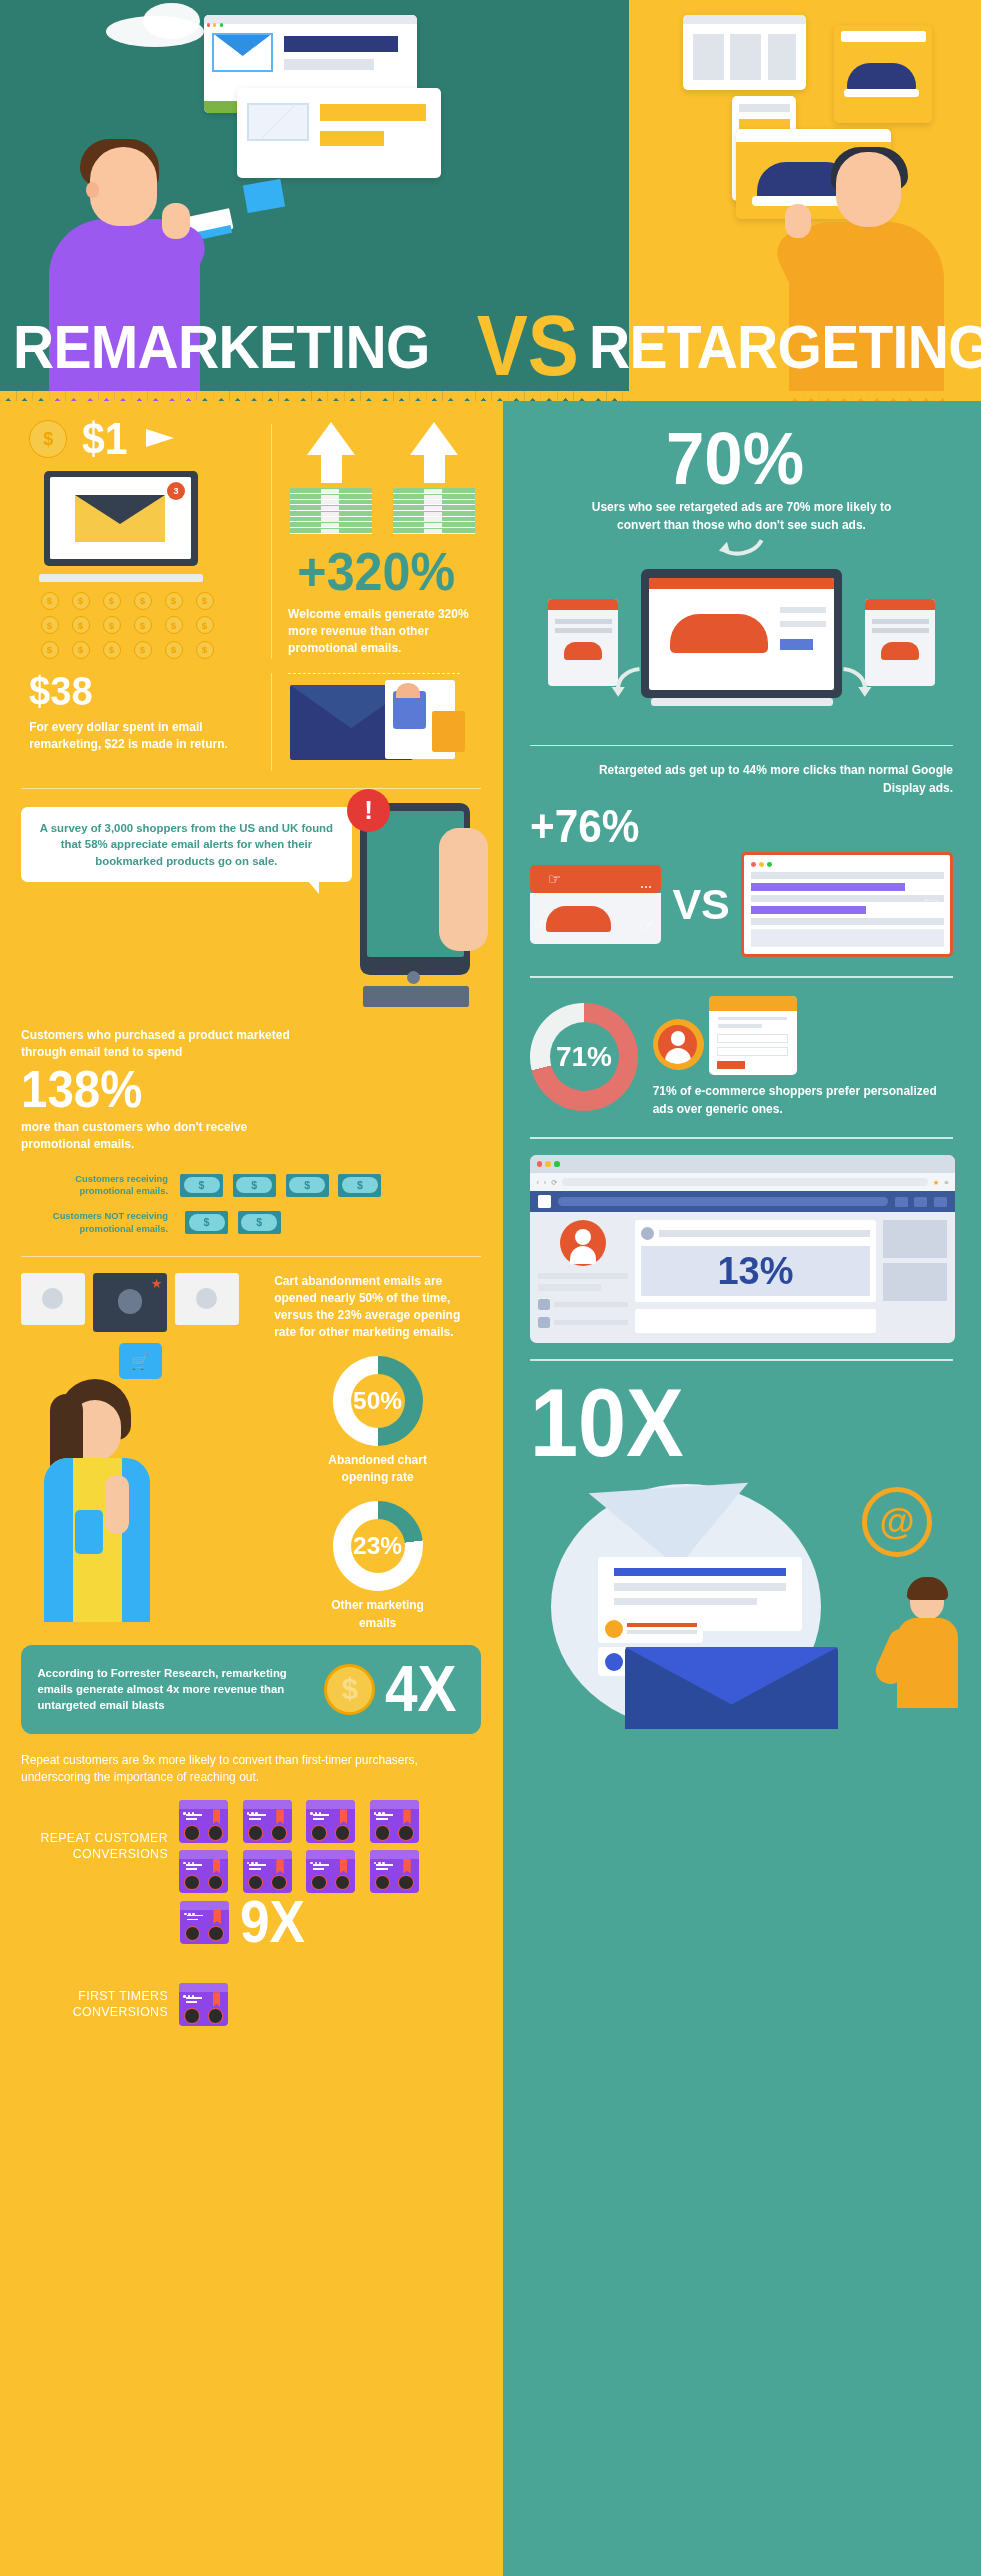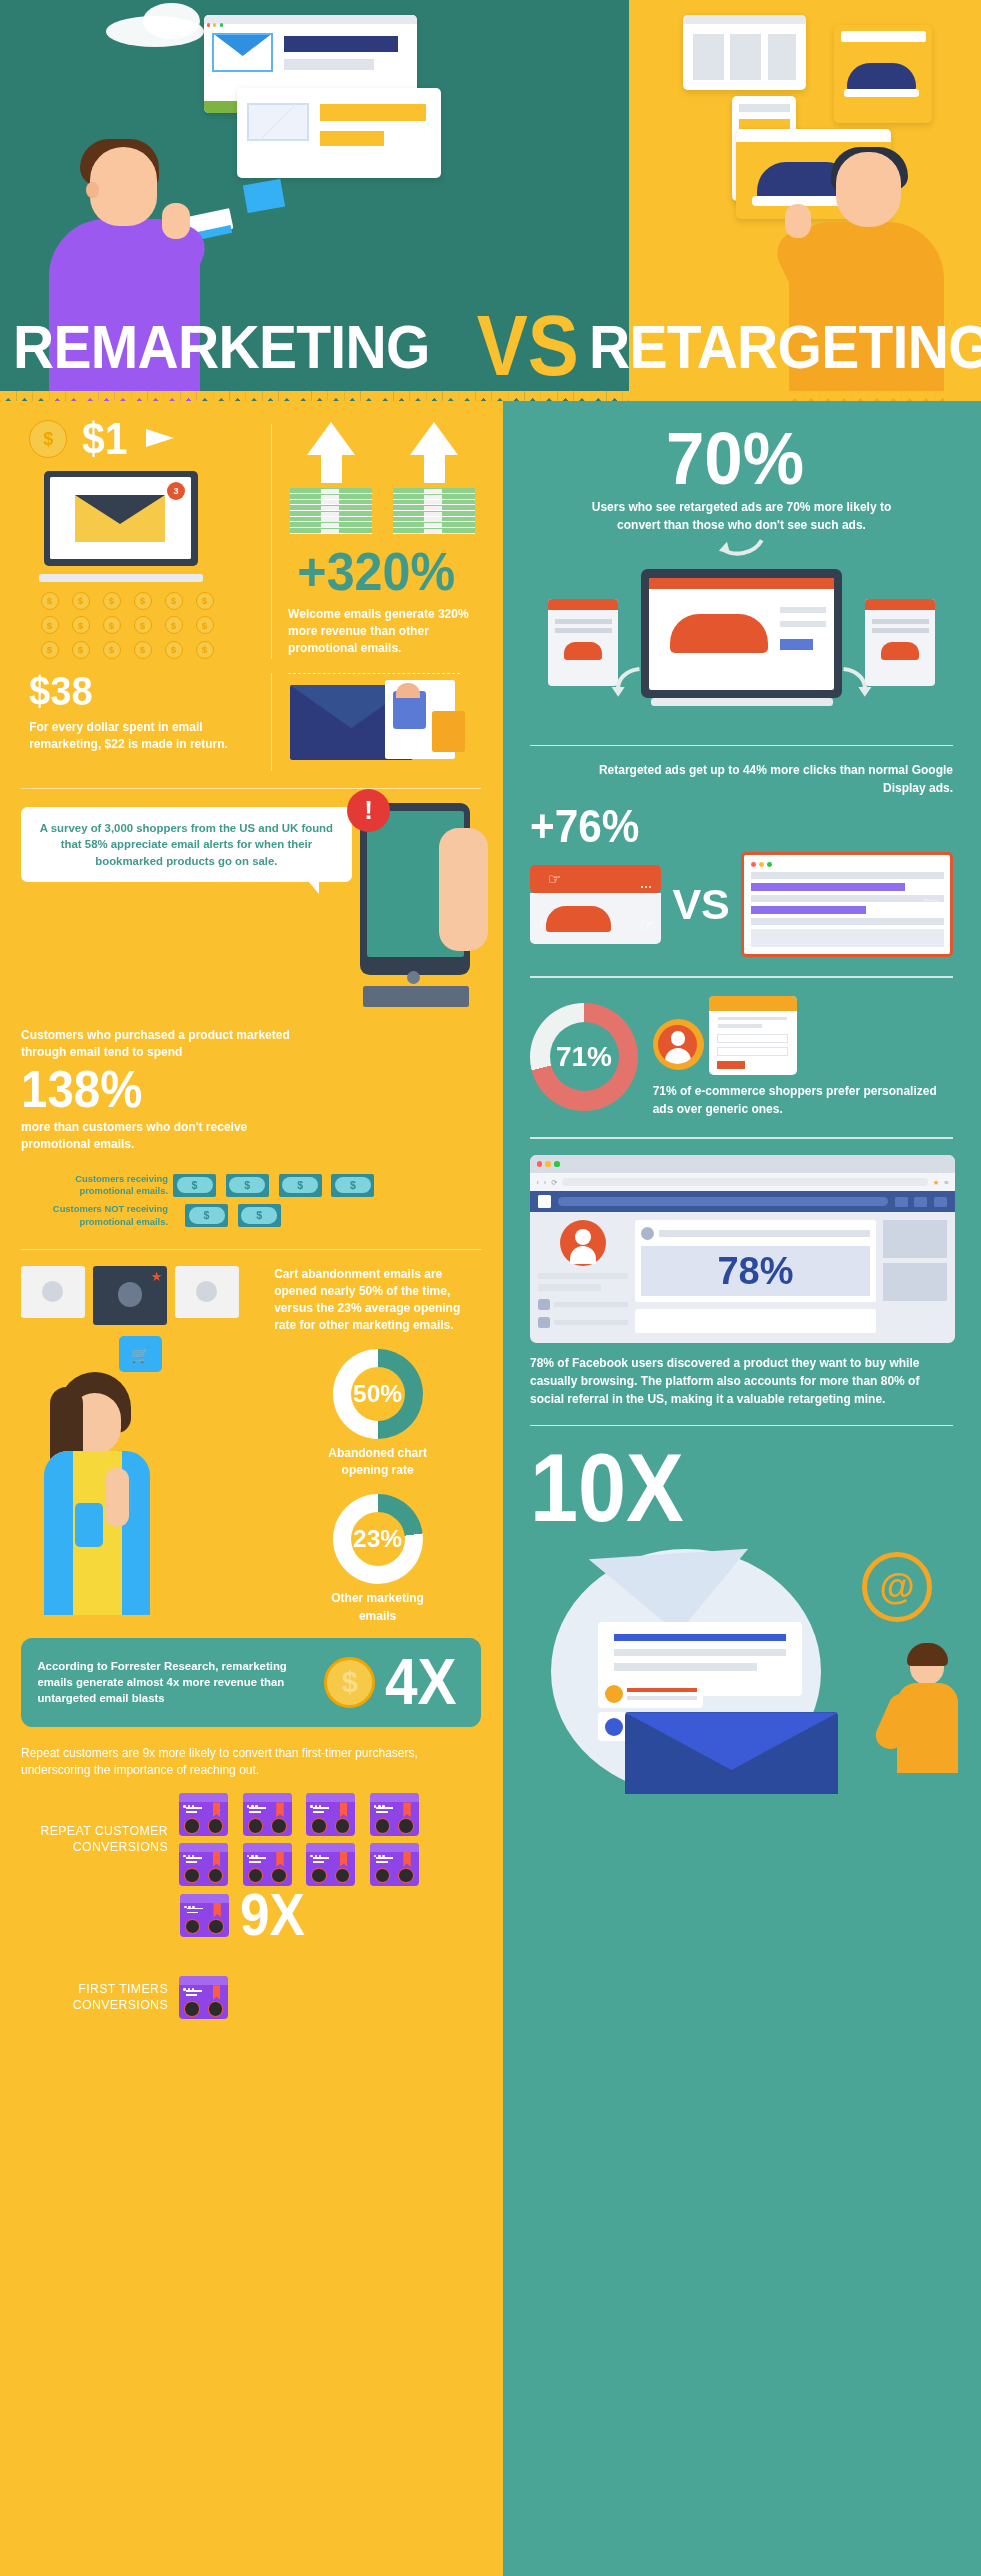--- a/index.html
+++ b/index.html
@@ -330,21 +330,21 @@
         </div>
       </div>
 
       <div style="width:270px;margin-top:19.6px;">
         <div class="body-text">Customers who purchased a product marketed through email tend to spend</div>
         <div class="big-num" style="font-size:51px;margin-top:6.5px;">138%</div>
         <div class="body-text" style="margin-top:4.9px;">more than customers who don't receive promotional emails.</div>
       </div>
 
       <div style="margin-top:19.6px;">
-        <div style="display:flex;align-items:center;gap:5px;margin-bottom:6px;">
+        <div style="display:flex;align-items:center;gap:12px;margin-bottom:13px;">
           <div class="small-lbl" style="width:147px;">Customers receiving promotional emails.</div>
           <div style="display:flex;gap:9.8px;">
             <div class="cash">
                 <div class="cash-in">$</div>
               </div>
             <div class="cash">
                 <div class="cash-in">$</div>
               </div>
             <div class="cash">
                 <div class="cash-in">$</div>
@@ -726,32 +726,31 @@
                 <i style="flex:1;height:5.7px;background:#dde2ea;display:inline-block"></i>
               </div>
           </div>
           <div style="flex:1;">
             <div style="background:#fff;border-radius:2.5px;padding:6.5px;margin-bottom:6.5px;">
               <div style="display:flex;gap:4.9px;margin-bottom:6.5px;">
                   <i style="width:13px;height:13px;background:#aab6cd;border-radius:50%;display:inline-block"></i>
                   <i style="flex:1;height:6.5px;background:#dde2ea;margin-top:3.3px;display:inline-block"></i>
                 </div>
               <div style="background:#dde3f0;text-align:center;padding:3.3px 0;">
-                <span style="font-family:'Liberation Sans Narrow','Liberation Sans',sans-serif;font-weight:bold;font-size:38px;color:#2b4a9b;">78%</span>
+                <span style="font-family:'Liberation Sans Narrow','Liberation Sans',sans-serif;font-weight:bold;font-size:38px;color:#2b4a9b;">13%</span>
               </div>
             </div>
             <div style="background:#fff;border-radius:2.5px;height:24.5px;"></div>
           </div>
           <div style="width:64px;">
             <div style="background:#cdd5e3;height:38px;margin-bottom:4.9px;"></div>
             <div style="background:#cdd5e3;height:38px;"></div>
           </div>
         </div>
       </div>
-      <div class="body-text-r" style="font-weight:bold;margin-top:11.4px;">78% of Facebook users discovered a product they want to buy while casually browsing. The platform also accounts for more than 80% of social referral in the US, making it a valuable retargeting mine.</div>
     </div>
 
     <div class="divider-r" style="margin-top:16.4px;"></div>
 
     <div style="display:flex;align-items:flex-start;gap:13px;padding:18px 28px 0;">
       <div class="big-num" style="font-size:96px;transform:scaleX(.9);">10X</div>
     </div>
 
     <div style="position:relative;height:270px;margin-top:-8.2px;overflow:hidden;">
       <div style="position:absolute;left:49px;top:24.5px;width:270px;height:245px;border-radius:50%;background:#e8eef6;"></div>

